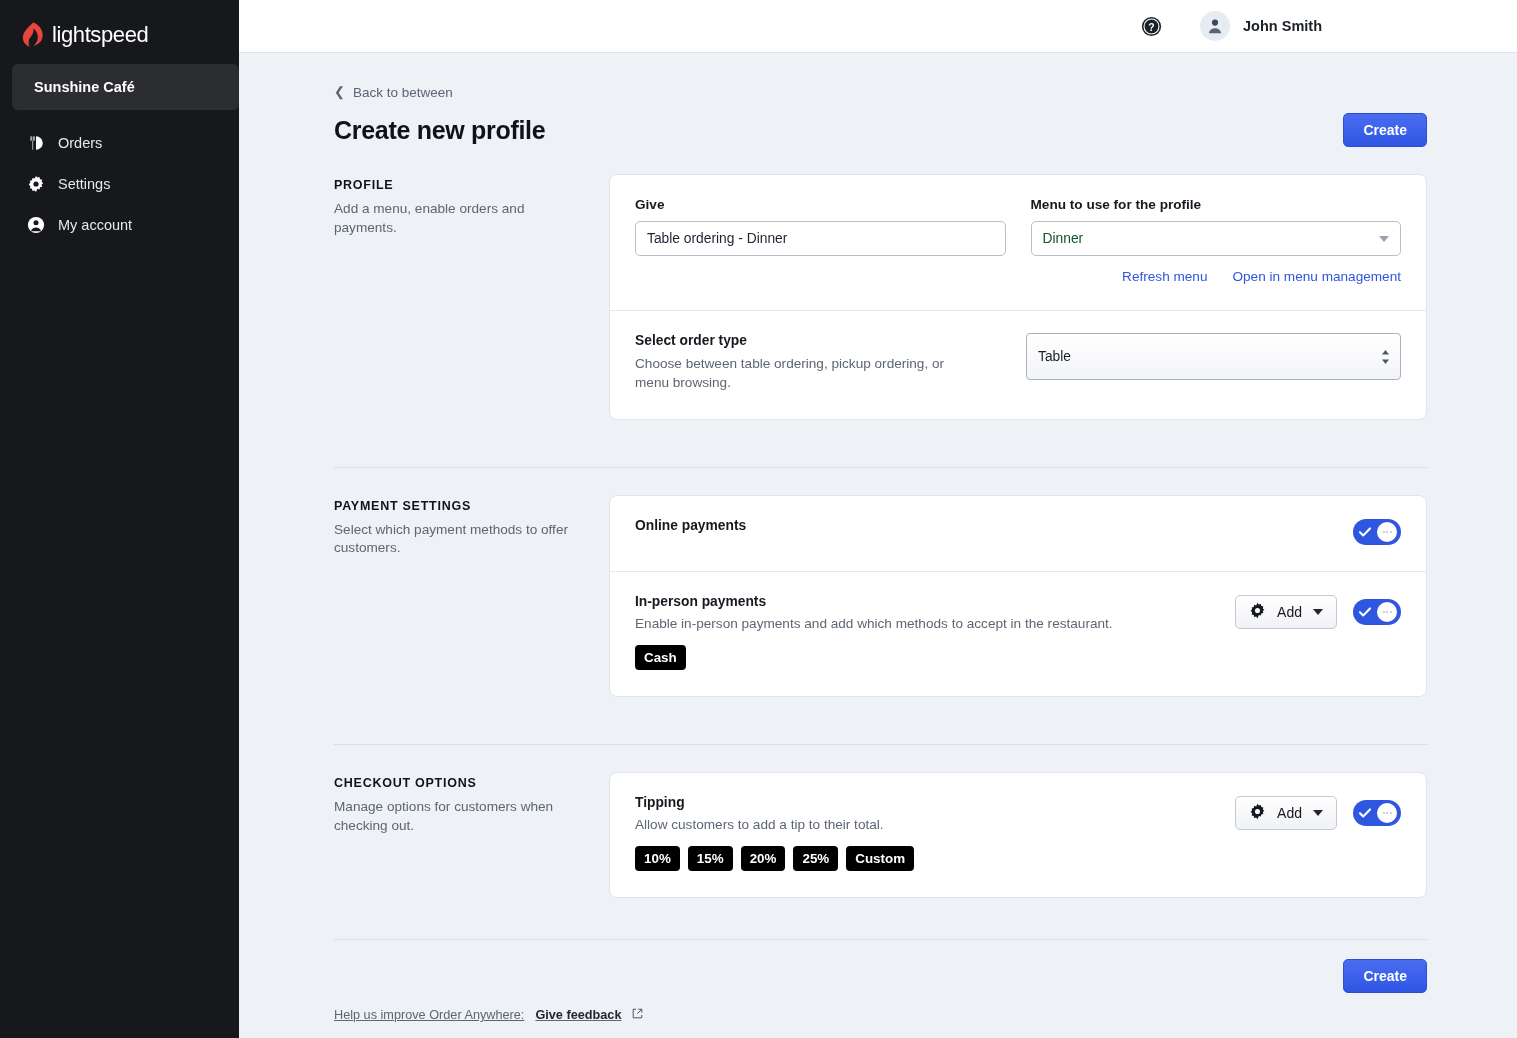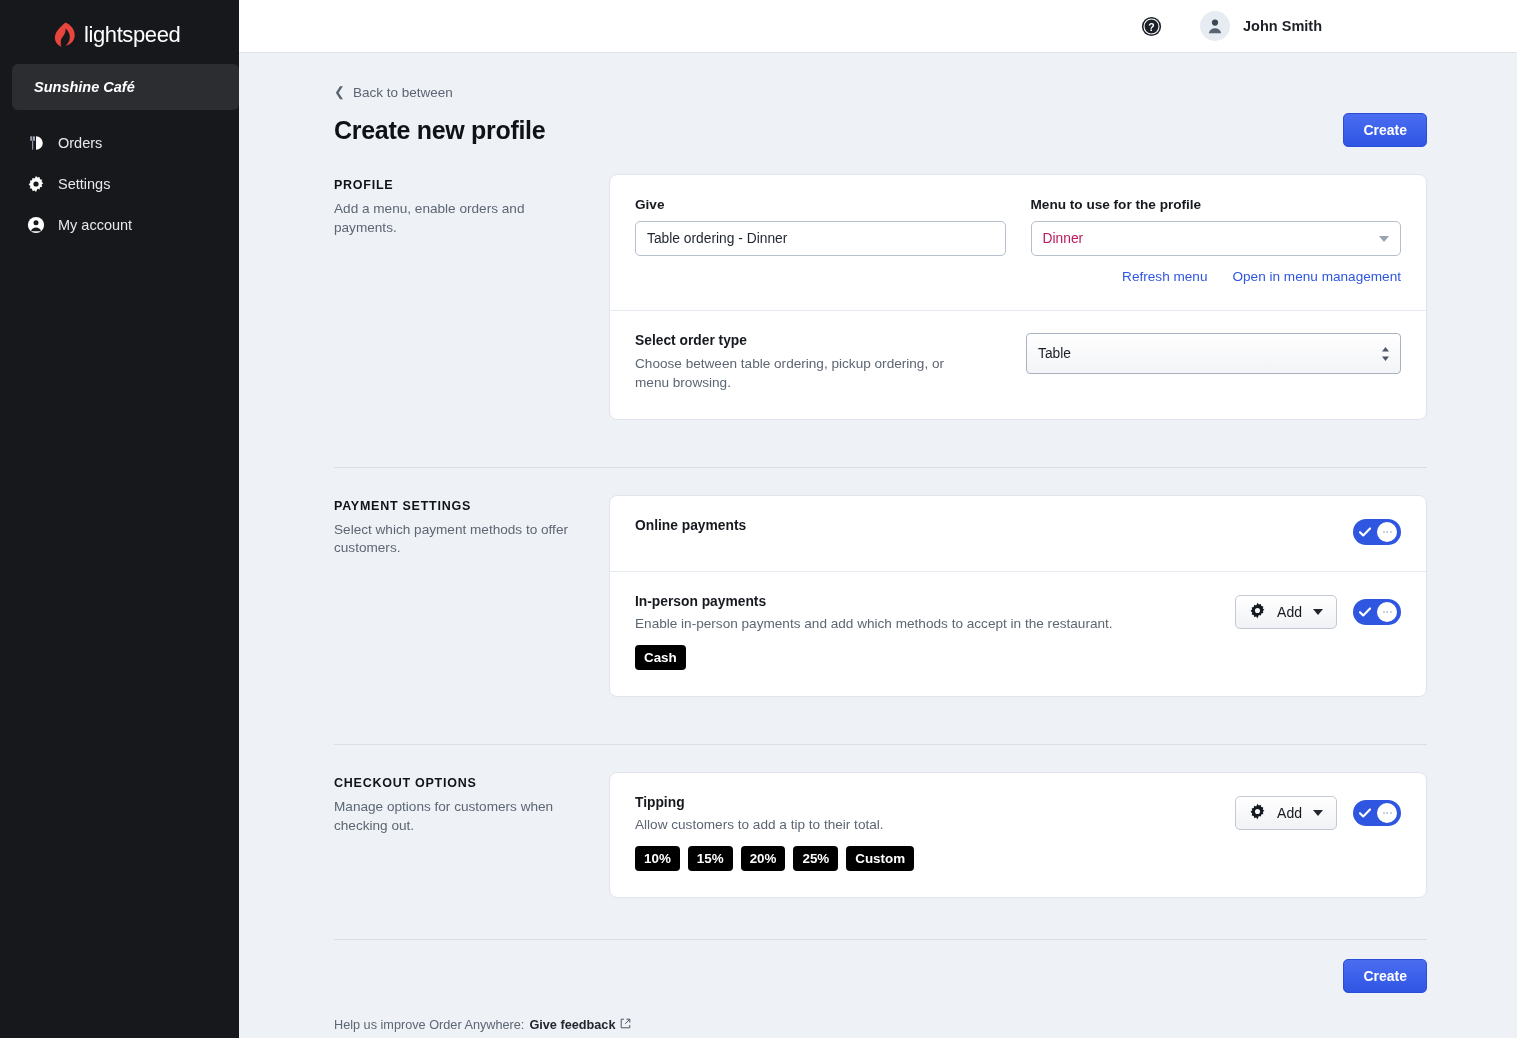--- a/index.html
+++ b/index.html
@@ -22,39 +22,37 @@
     background: #17181c;
     padding: 0;
     position: relative;
   }
   .logo-row {
     display: flex;
     align-items: center;
     gap: 8px;
     padding: 16px 0 0 20px;
     height: 54px;
-    margin-left: 32px;
   }
   .logo-flame { width: 24px; height: 26px; display: block; }
   .logo-text {
     color: #ffffff;
     font-size: 22px;
     letter-spacing: -0.4px;
     font-weight: 400;
     line-height: 1;
   }
   .store-box {
     margin: 10px 0 0 12px;
     background: #2c2d31;
     border-radius: 6px;
     height: 46px;
     display: flex;
     align-items: center;
     padding: 0 22px;
-    font-style: italic;
   }
   .store-name {
     color: #ffffff;
     font-size: 14.5px;
     font-weight: bold;
   }
   .nav { margin-top: 12px; padding: 0 3px; }
   .nav-item {
     display: flex;
     align-items: center;
@@ -181,21 +179,21 @@
     outline: none;
   }
   .select-wrap { position: relative; }
   .select-menu {
     width: 100%;
     height: 35px;
     border: 1px solid #b6bfcc;
     border-radius: 5px;
     padding: 0 30px 0 11px;
     font-size: 13.8px;
-    color: #be185d;
+    color: #14532d;
     background: #fff;
     display: flex;
     align-items: center;
     cursor: pointer;
   }
   .caret-down {
     position: absolute;
     right: 12px; top: 15px;
     width: 0; height: 0;
     border-left: 5px solid transparent;
@@ -209,21 +207,21 @@
     margin-top: 13px;
   }
   .link { color: #2f56e0; font-size: 13.6px; cursor: pointer; }
 
   .order-type-row { display: flex; align-items: flex-start; gap: 25px; }
   .order-type-left { flex: 1; padding-right: 20px; }
   .order-type-title { font-size: 13.8px; font-weight: bold; color: #16191f; margin-bottom: 7px; }
   .order-type-desc { font-size: 13.6px; color: #5d6673; line-height: 1.38; max-width: 360px; }
   .native-select {
     width: 375px;
-    height: 41px;
+    height: 47px;
     border: 1px solid #a9b2c0;
     border-radius: 4px;
     background: linear-gradient(180deg, #ffffff 0%, #f3f4f7 100%);
     font-size: 13.8px;
     color: #1b1f27;
     display: flex;
     align-items: center;
     padding: 0 11px;
     position: relative;
     cursor: pointer;
@@ -297,26 +295,27 @@
     font-size: 13.4px;
     font-weight: bold;
     border-radius: 4px;
     padding: 6px 9px;
     line-height: 1;
   }
 
   .footer-divider { height: 1px; background: #d9dee7; margin-top: 41px; }
   .footer-actions { display: flex; justify-content: flex-end; margin-top: 19px; }
   .footer-note {
-    margin-top: 25px;
+    margin-top: 15px;
     font-size: 12.7px;
     color: #5d6673;
     display: flex;
     align-items: center;
-    gap: 5px;
+    gap: 11px;
+    text-decoration: underline;
   }
   .footer-note b { color: #22272f; }
   .ext-icon { display: inline-block; }
 </style>
 </head>
 <body>
 
 <div class="app">
 
   <aside class="sidebar">

